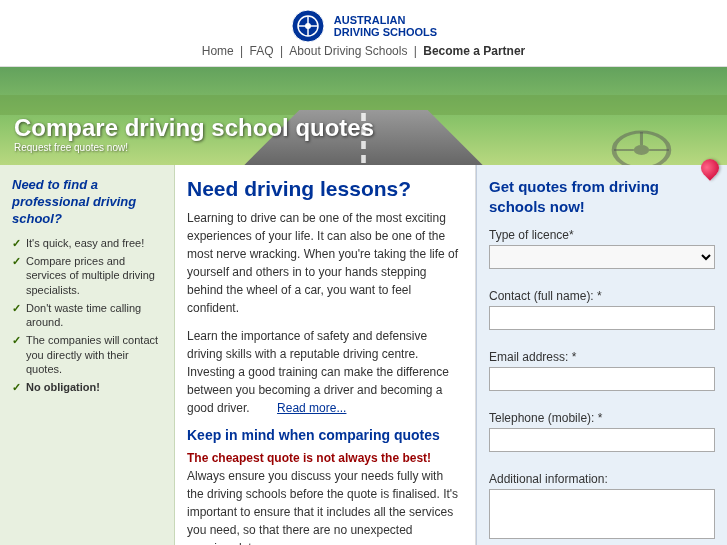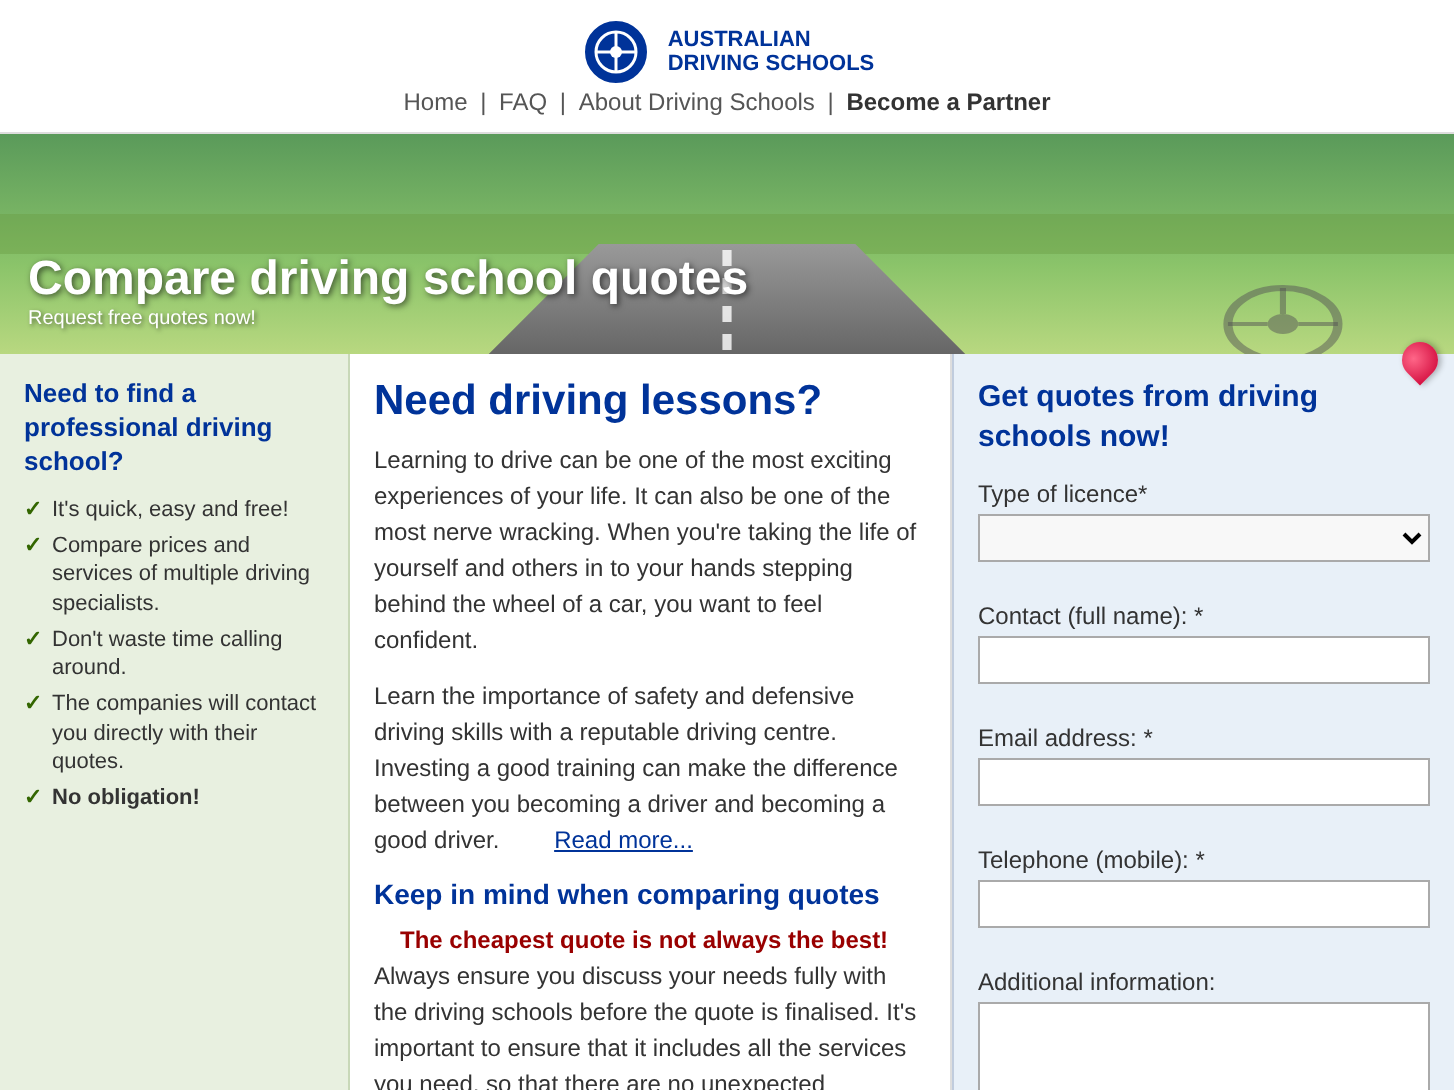--- a/index.html
+++ b/index.html
@@ -26,21 +26,21 @@
     #nav-links {
       font-size: 12px; color: #555;
     }
     #nav-links a { color: #555; text-decoration: none; }
     #nav-links a.bold { font-weight: bold; color: #333; }
     #nav-links span { margin: 0 3px; }
 
     
     #hero {
       position: relative;
-      height: 110px;
+      height: 98px;
       background: linear-gradient(to bottom, #3a7a3a 0%, #6aaa44 40%, #aad066 70%, #cce080 100%);
       overflow: hidden;
     }
     #hero-overlay {
       position: absolute;
       top: 0; left: 0; right: 0; bottom: 0;
       background: linear-gradient(135deg, rgba(60,100,60,0.7) 0%, rgba(100,150,60,0.3) 50%, rgba(180,210,120,0.2) 100%);
     }
     #hero-text {
       position: absolute;
@@ -77,21 +77,21 @@
       display: flex;
       gap: 0;
     }
     #info-box {
       width: 175px;
       background: #e8f0e0;
       border-right: 1px solid #c8d8b8;
       padding: 12px;
     }
     #info-box h3 {
-      font-size: 13px; font-weight: bold; color: #003399; margin-bottom: 8px; line-height: 1.3;
+      font-size: 13px; font-weight: bold; color: #003399; margin-bottom: 8px; line-height: 1.3; font-style: italic;
     }
     #info-box ul {
       list-style: none; padding: 0;
     }
     #info-box ul li {
       font-size: 11px; color: #333; margin-bottom: 4px; padding-left: 14px; position: relative; line-height: 1.3;
     }
     #info-box ul li::before {
       content: '✓'; position: absolute; left: 0; color: #336600; font-weight: bold;
     }
@@ -241,21 +241,21 @@
 
       <div id="content-box">
         <h3>Need driving lessons?</h3>
         <p>Learning to drive can be one of the most exciting experiences of your life. It can also be one of the most nerve wracking. When you're taking the life of yourself and others in to your hands stepping behind the wheel of a car, you want to feel confident.</p>
         <p>
           <span>Learn the importance of safety and defensive driving skills with a reputable driving centre. Investing a good training can make the difference between you becoming a driver and becoming a good driver.</span>
           <a href="#">Read more...</a>
         </p>
         <h4>Keep in mind when comparing quotes</h4>
         <p>
-          <span style="font-weight:bold;color:#990000;margin-left:13px;">The cheapest quote is not always the best!</span>
+          <span style="font-weight:bold;color:#990000;">The cheapest quote is not always the best!</span>
           <span> </span>
           <span>Always ensure you discuss your needs fully with the driving schools before the quote is finalised. It's important to ensure that it includes all the services you need, so that there are no unexpected surprises later on.</span>
         </p>
       </div>
     </div>
 
   </div>
 
   <div id="right-sidebar">
     <div id="sidebar-pin"></div>

